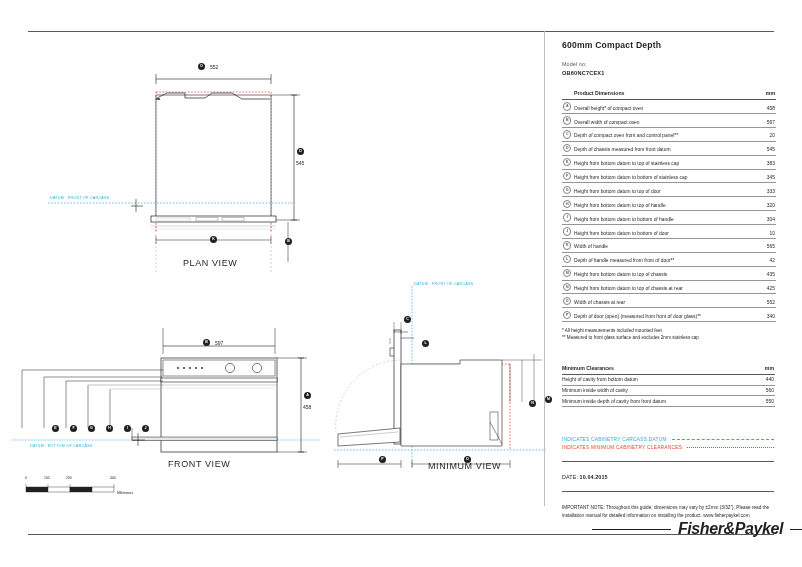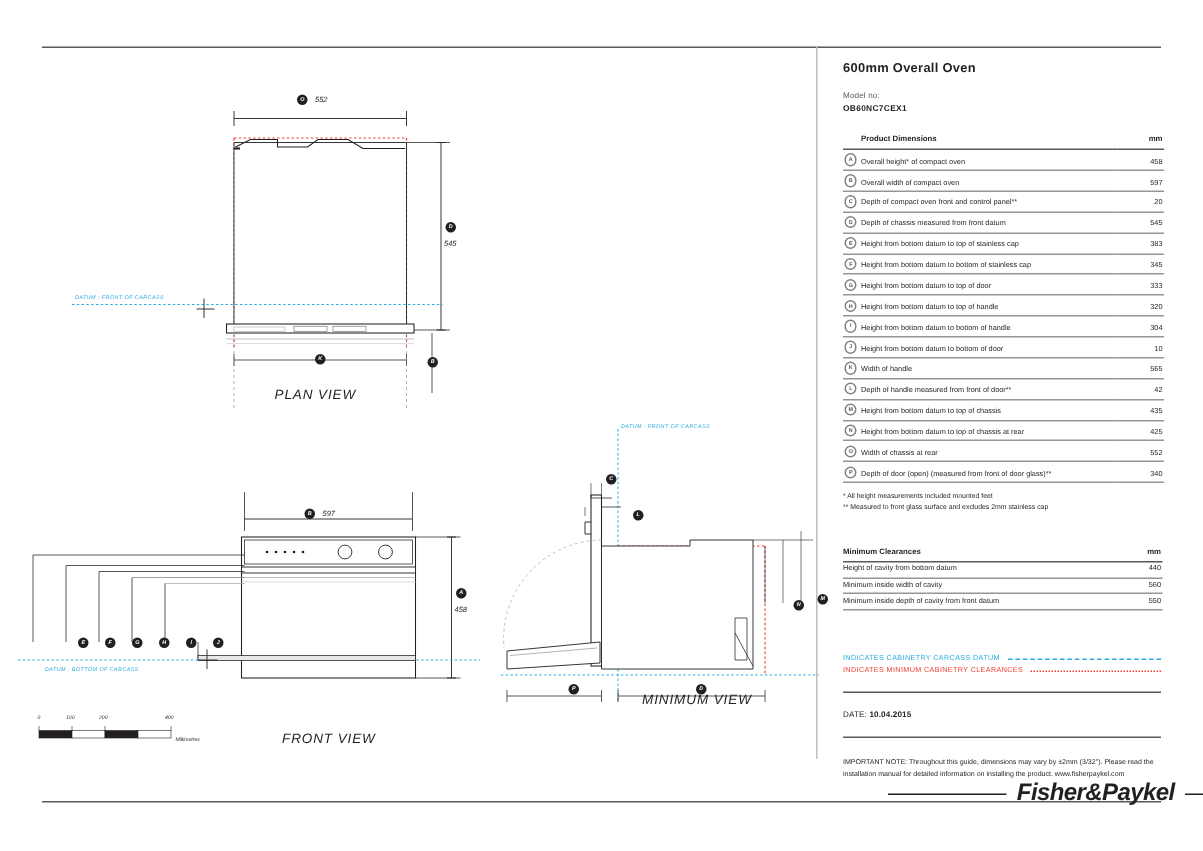--- a/index.html
+++ b/index.html
@@ -195,21 +195,21 @@
     width: 14px;
     border-top: 1px solid #231f20;
     height: 0;
     margin-left: 7px;
   }
 
   
   .drawings {
     position: absolute;
     left: 0; top: 0;
-    width: 544px; height: 465px; font-style: italic;
+    width: 544px; height: 465px;
   }
   .view-title {
     position: absolute;
     font-size: 9px;
     letter-spacing: .6px;
     color: #231f20;
     white-space: nowrap;
   }
   .dim-text {
     position: absolute;
@@ -371,21 +371,21 @@
     <div class="ref-bubble" style="left:304px; top:392px;">A</div>
 
     <div class="ref-bubble" style="left:52px; top:425px;">E</div>
     <div class="ref-bubble" style="left:70px; top:425px;">F</div>
     <div class="ref-bubble" style="left:88px; top:425px;">G</div>
     <div class="ref-bubble" style="left:106px; top:425px;">H</div>
     <div class="ref-bubble" style="left:124px; top:425px;">I</div>
     <div class="ref-bubble" style="left:142px; top:425px;">J</div>
 
     <div class="datum-text" style="left:30px; top:444px;">DATUM : BOTTOM OF CARCASS</div>
-    <div class="view-title" style="left:188px; top:459px;margin-top:28px;">FRONT VIEW</div>
+    <div class="view-title" style="left:168px; top:459px;">FRONT VIEW</div>
 
     <svg width="220" height="200" style="left:330px; top:282px;">
 
       <line x1="82" y1="4" x2="82" y2="186" stroke="#29abe2" stroke-width="0.7" stroke-dasharray="1.6 1.6"></line>
 
       <line x1="4" y1="168" x2="216" y2="168" stroke="#29abe2" stroke-width="0.7" stroke-dasharray="1.6 1.6"></line>
 
       <line x1="82" y1="82" x2="180" y2="82" stroke="#ef4136" stroke-width="0.8" stroke-dasharray="1.6 1.6"></line>
       <line x1="180" y1="82" x2="180" y2="168" stroke="#ef4136" stroke-width="0.8" stroke-dasharray="1.6 1.6"></line>
 
@@ -447,21 +447,21 @@
     <div class="scale-cap" style="left:25px; top:476px;">0</div>
     <div class="scale-cap" style="left:44px; top:476px;">100</div>
     <div class="scale-cap" style="left:66px; top:476px;">200</div>
     <div class="scale-cap" style="left:110px; top:476px;">400</div>
     <div class="scale-cap" style="left:117px; top:491px;">Millimetres</div>
 
   </div>
 
   <div class="panel">
 
-    <div class="doc-title">600mm Overall Oven</div>
+    <div class="doc-title">600mm Compact Depth</div>
     <div class="model-label">Model no:</div>
     <div class="model-code">OB60NC7CEX1</div>
 
     <div class="tbl-gap"></div>
 
     <table class="spec">
       <thead>
         <tr>
           <th class="c-ref"></th>
           <th class="c-desc">Product Dimensions</th>

